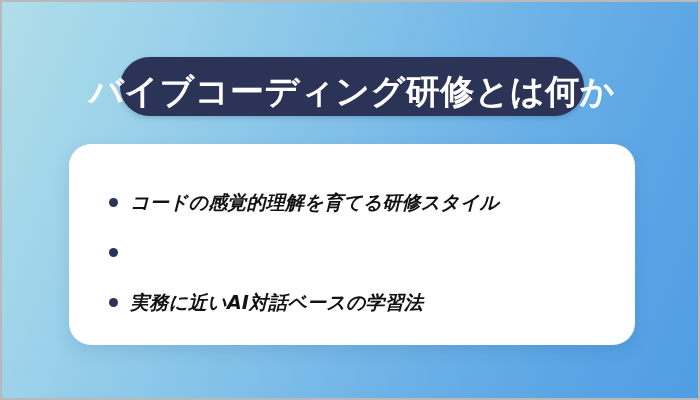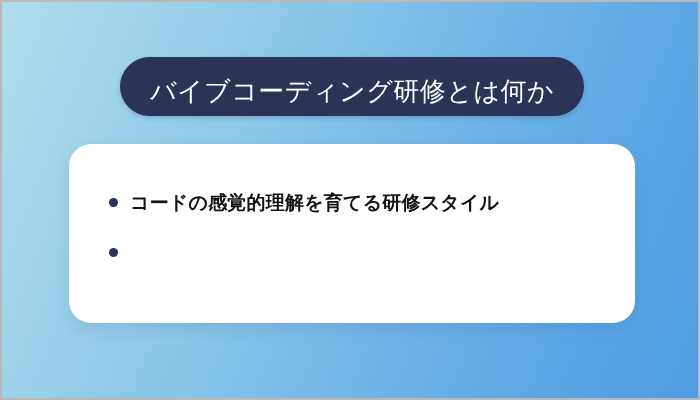--- a/index.html
+++ b/index.html
@@ -39,41 +39,42 @@
     height: 59px;
     border-radius: 30px;
     background: #2b3357;
     display: flex;
     align-items: center;
     justify-content: center;
     box-shadow: 0 2px 5px rgba(20,30,60,0.18);
   }
   #title-text {
     color: #ffffff;
-    font-size: 26px;
-    font-weight: normal;
+    font-size: 34px;
+    font-weight: bold;
     letter-spacing: 0.5px;
     line-height: 1;
     white-space: nowrap;
     font-family: "DejaVu Sans", "Liberation Sans", sans-serif;
     margin-top: 9px;
   }
 
   
   #content-card {
     position: absolute;
     left: 67px;
     top: 142px;
     width: 566px;
-    height: 179px;
+    height: 201px;
     background: #ffffff;
     border-radius: 22px;
     box-shadow: 0 6px 16px rgba(40,70,120,0.13);
     box-sizing: border-box;
     padding: 33px 40px 0 40px;
+    font-style: italic;
   }
 
   #bullet-list {
     list-style: none;
     margin: 0;
     padding: 0;
   }
   .bullet-item {
     display: flex;
     align-items: center;
@@ -113,17 +114,21 @@
 
       <li class="bullet-item">
         <span class="bullet-marker"></span>
         <span class="bullet-label">コードの感覚的理解を育てる研修スタイル</span>
       </li>
 
       <li class="bullet-item">
         <span class="bullet-marker"></span>
       </li>
 
+      <li class="bullet-item">
+        <span class="bullet-marker"></span>
+        <span class="bullet-label">実務に近いAI対話ベースの学習法</span>
+      </li>
 
     </ul>
   </div>
 
 </div>
 
 </body></html>

